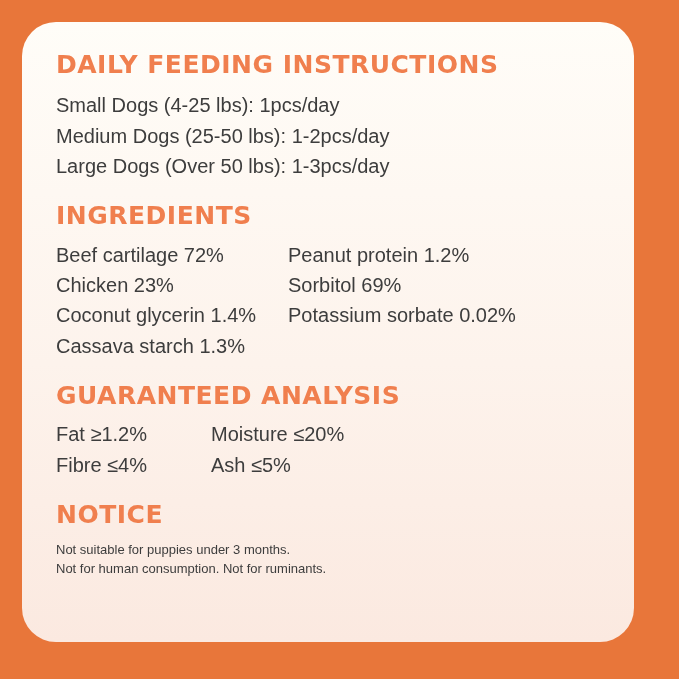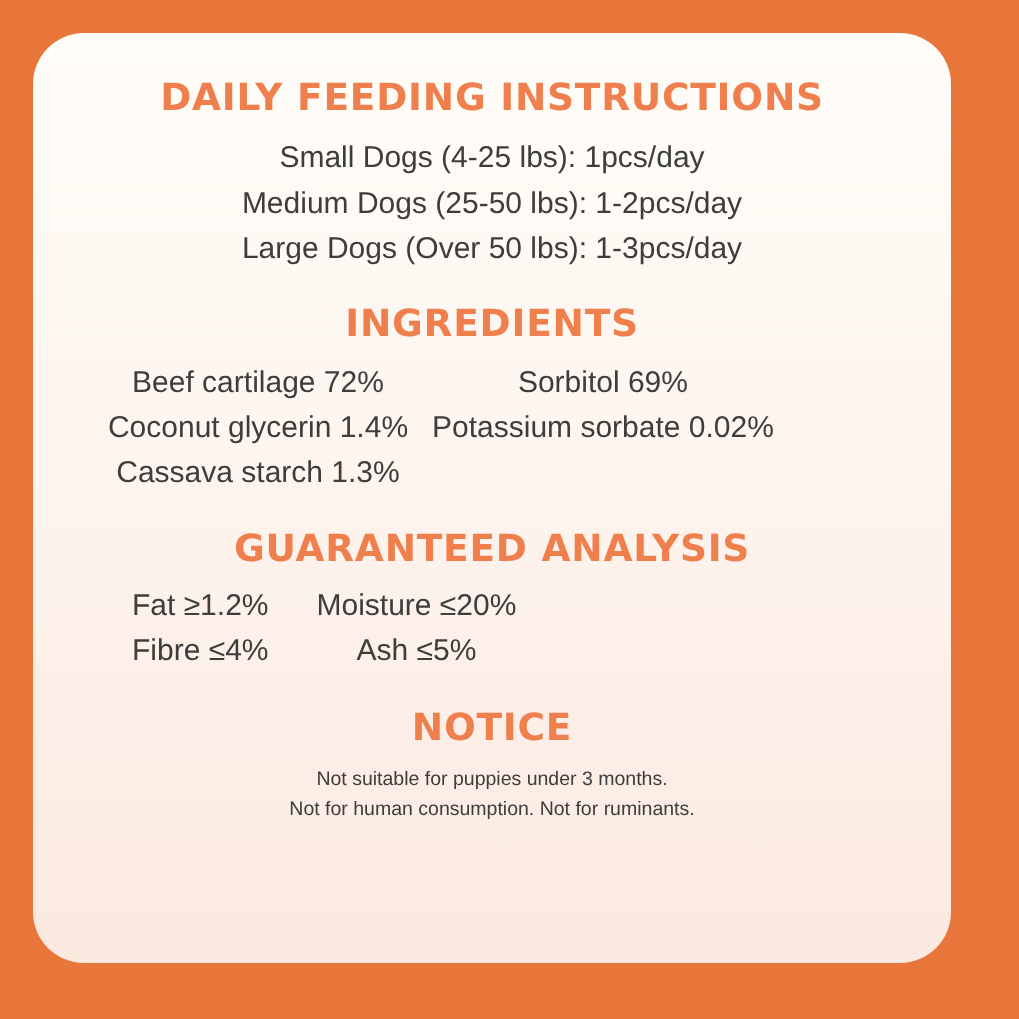--- a/index.html
+++ b/index.html
@@ -16,21 +16,20 @@
   .label-card {
     position: absolute;
     left: 22px;
     top: 22px;
     width: 612px;
     height: 620px;
     background: linear-gradient(180deg, #fffdf8 0%, #fdf3ec 55%, #fbe9e0 100%);
     border-radius: 34px;
     box-sizing: border-box;
     padding: 30px 34px 0 34px;
-    text-align: center;
   }
   .section {
     margin-bottom: 6px;
   }
   .section-title {
     color: #f07f4e;
     font-family: "DejaVu Sans", sans-serif;
     font-weight: bold;
     font-size: 25px;
     letter-spacing: 0.5px;
@@ -73,24 +72,26 @@
     <div class="line">Small Dogs (4-25 lbs): 1pcs/day</div>
     <div class="line">Medium Dogs (25-50 lbs): 1-2pcs/day</div>
     <div class="line">Large Dogs (Over 50 lbs): 1-3pcs/day</div>
   </div>
 
   <div class="section sec-ingredients">
     <h2 class="section-title">INGREDIENTS</h2>
     <div class="two-col">
       <div class="col">
         <div class="line">Beef cartilage 72%</div>
+        <div class="line">Chicken 23%</div>
         <div class="line">Coconut glycerin 1.4%</div>
         <div class="line">Cassava starch 1.3%</div>
       </div>
       <div class="col">
+        <div class="line">Peanut protein 1.2%</div>
         <div class="line">Sorbitol 69%</div>
         <div class="line">Potassium sorbate 0.02%</div>
       </div>
     </div>
   </div>
 
   <div class="section sec-analysis">
     <h2 class="section-title">GUARANTEED ANALYSIS</h2>
     <div class="two-col">
       <div class="col">

